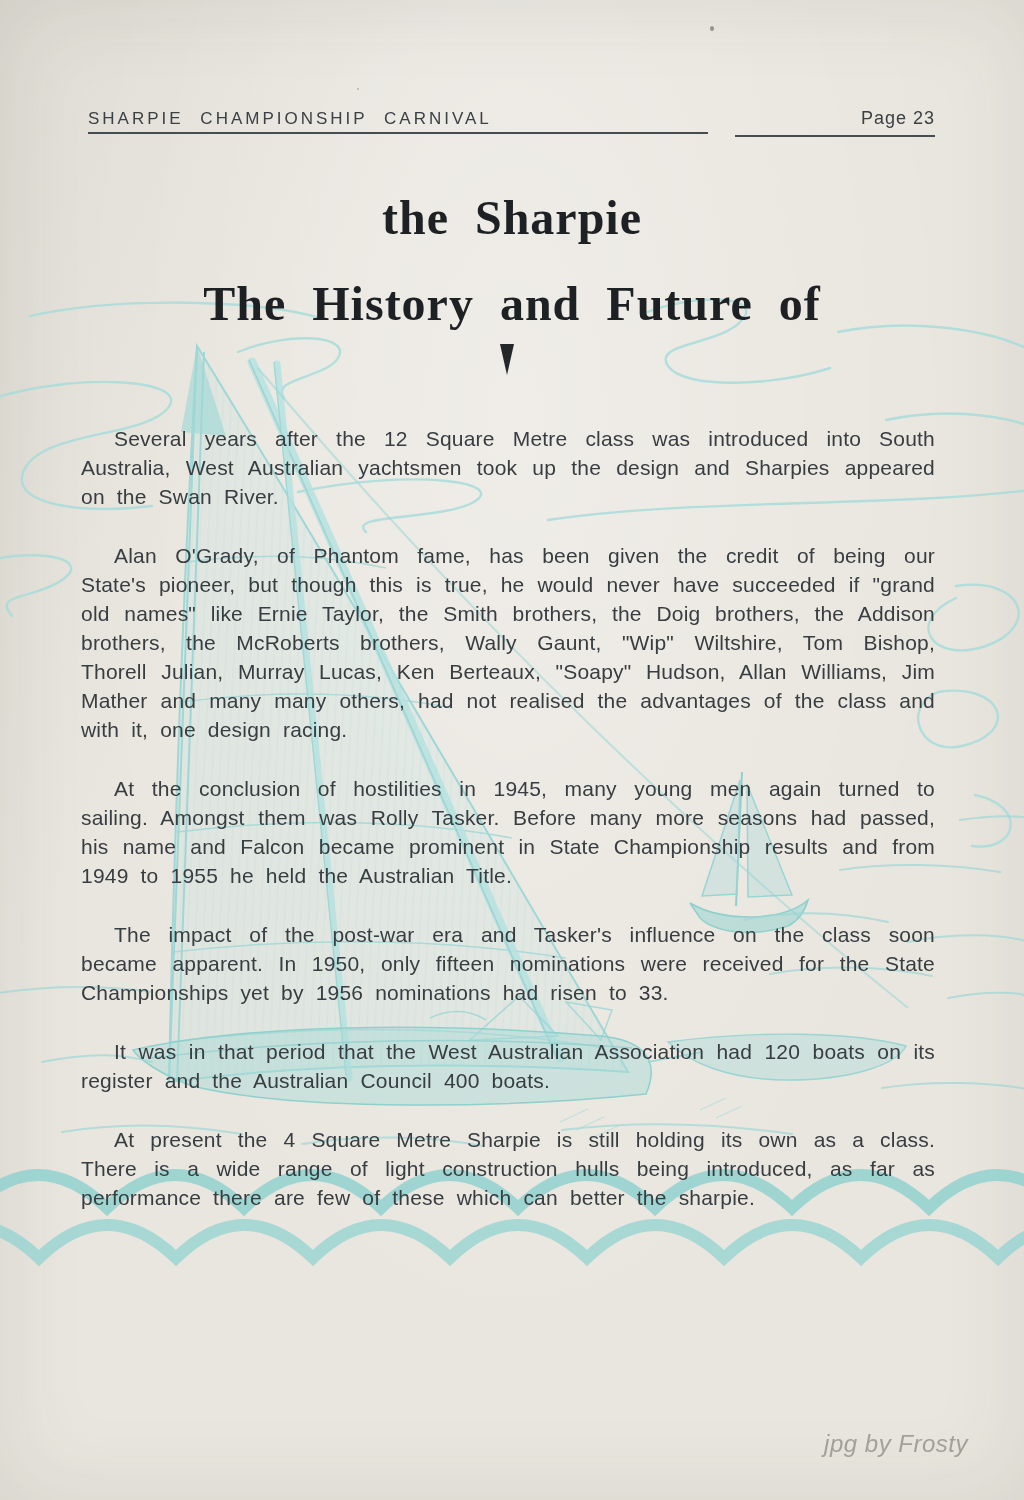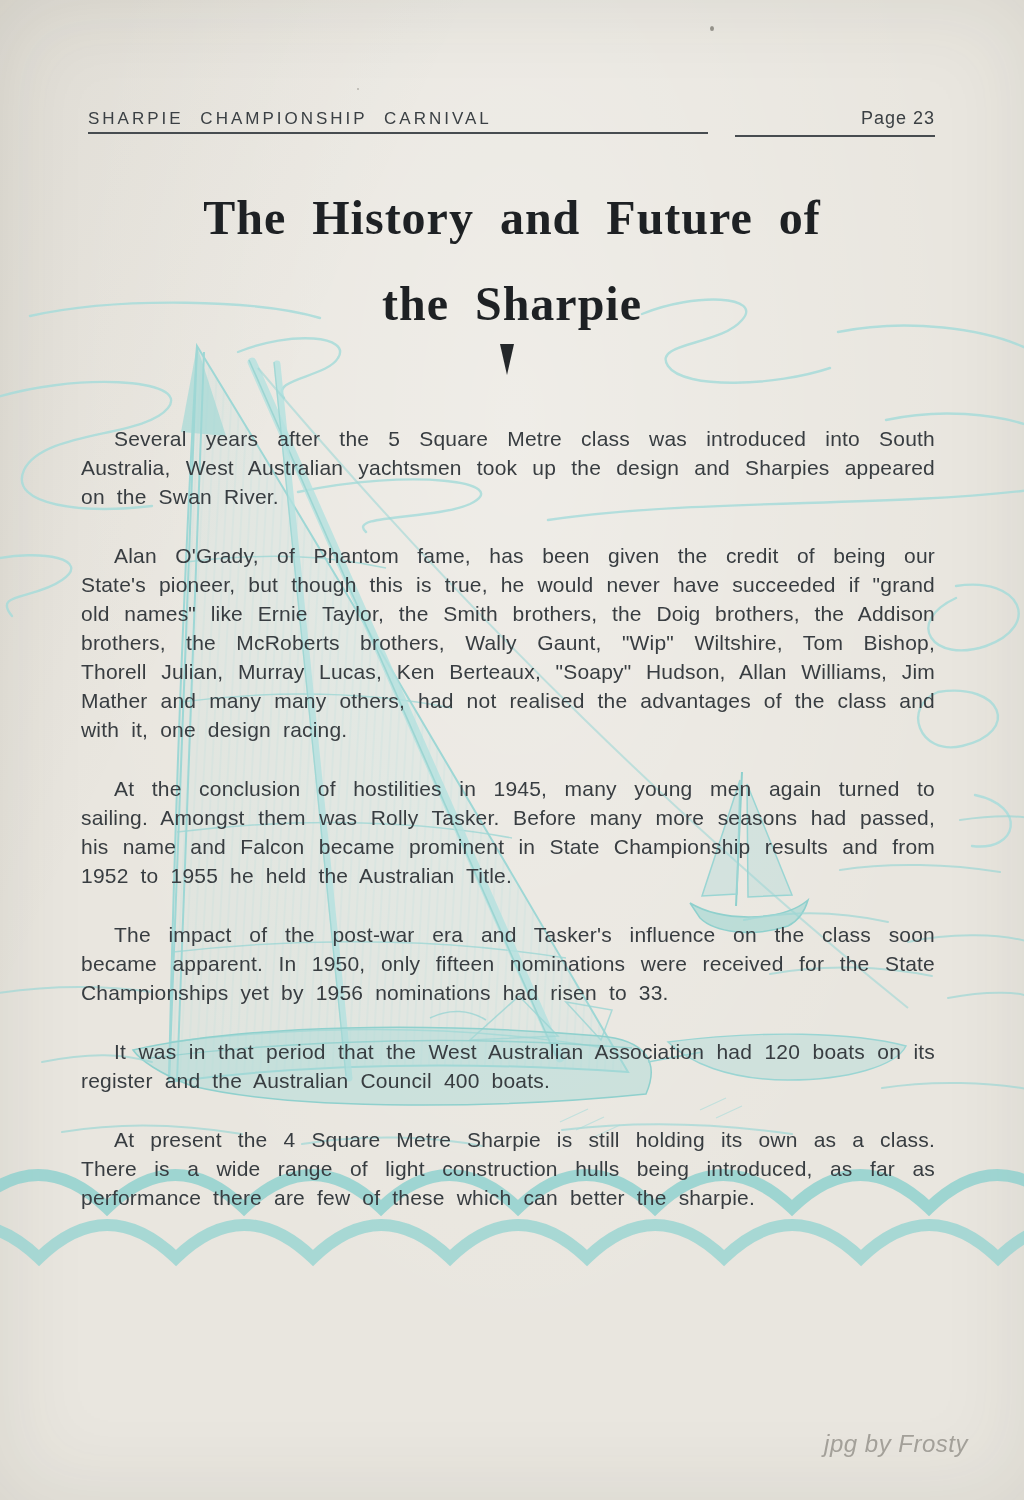--- a/index.html
+++ b/index.html
@@ -162,30 +162,30 @@
     <div class="header">
       <div class="header-row">
         <span class="journal">SHARPIE CHAMPIONSHIP CARNIVAL</span>
         <span class="pageno">Page 23</span>
       </div>
       <div class="rule-left"></div>
       <div class="rule-right"></div>
     </div>
 
     <h1 class="title">
+      <span class="t-line">the Sharpie</span>
       <span class="t-line">The History and Future of</span>
-      <span class="t-line">the Sharpie</span>
     </h1>
 
     <div class="ornament"></div>
 
     <div class="bodytext">
-      <p>Several years after the 5 Square Metre class was introduced into South Australia, West Australian yachtsmen took up the design and Sharpies appeared on the Swan River.</p>
+      <p>Several years after the 12 Square Metre class was introduced into South Australia, West Australian yachtsmen took up the design and Sharpies appeared on the Swan River.</p>
       <p>Alan O'Grady, of Phantom fame, has been given the credit of being our State's pioneer, but though this is true, he would never have succeeded if "grand old names" like Ernie Taylor, the Smith brothers, the Doig brothers, the Addison brothers, the McRoberts brothers, Wally Gaunt, "Wip" Wiltshire, Tom Bishop, Thorell Julian, Murray Lucas, Ken Berteaux, "Soapy" Hudson, Allan Williams, Jim Mather and many many others, had not realised the advantages of the class and with it, one design racing.</p>
-      <p>At the conclusion of hostilities in 1945, many young men again turned to sailing.  Amongst them was Rolly Tasker.  Before many more seasons had passed, his name and Falcon became prominent in State Championship results and from 1952 to 1955 he held the Australian Title.</p>
+      <p>At the conclusion of hostilities in 1945, many young men again turned to sailing.  Amongst them was Rolly Tasker.  Before many more seasons had passed, his name and Falcon became prominent in State Championship results and from 1949 to 1955 he held the Australian Title.</p>
       <p>The impact of the post-war era and Tasker's influence on the class soon became apparent.  In 1950, only fifteen nominations were received for the State Championships yet by 1956 nominations had risen to 33.</p>
       <p>It was in that period that the West Australian Association had 120 boats on its register and the Australian Council 400 boats.</p>
       <p>At present the 4 Square Metre Sharpie is still holding its own as a class.  There is a wide range of light construction hulls being introduced, as far as performance there are few of these which can better the sharpie.</p>
     </div>
 
     <div class="watermark">jpg by Frosty</div>
 
     <span class="speck s1"></span>
     <span class="speck s2"></span>
   </div>

